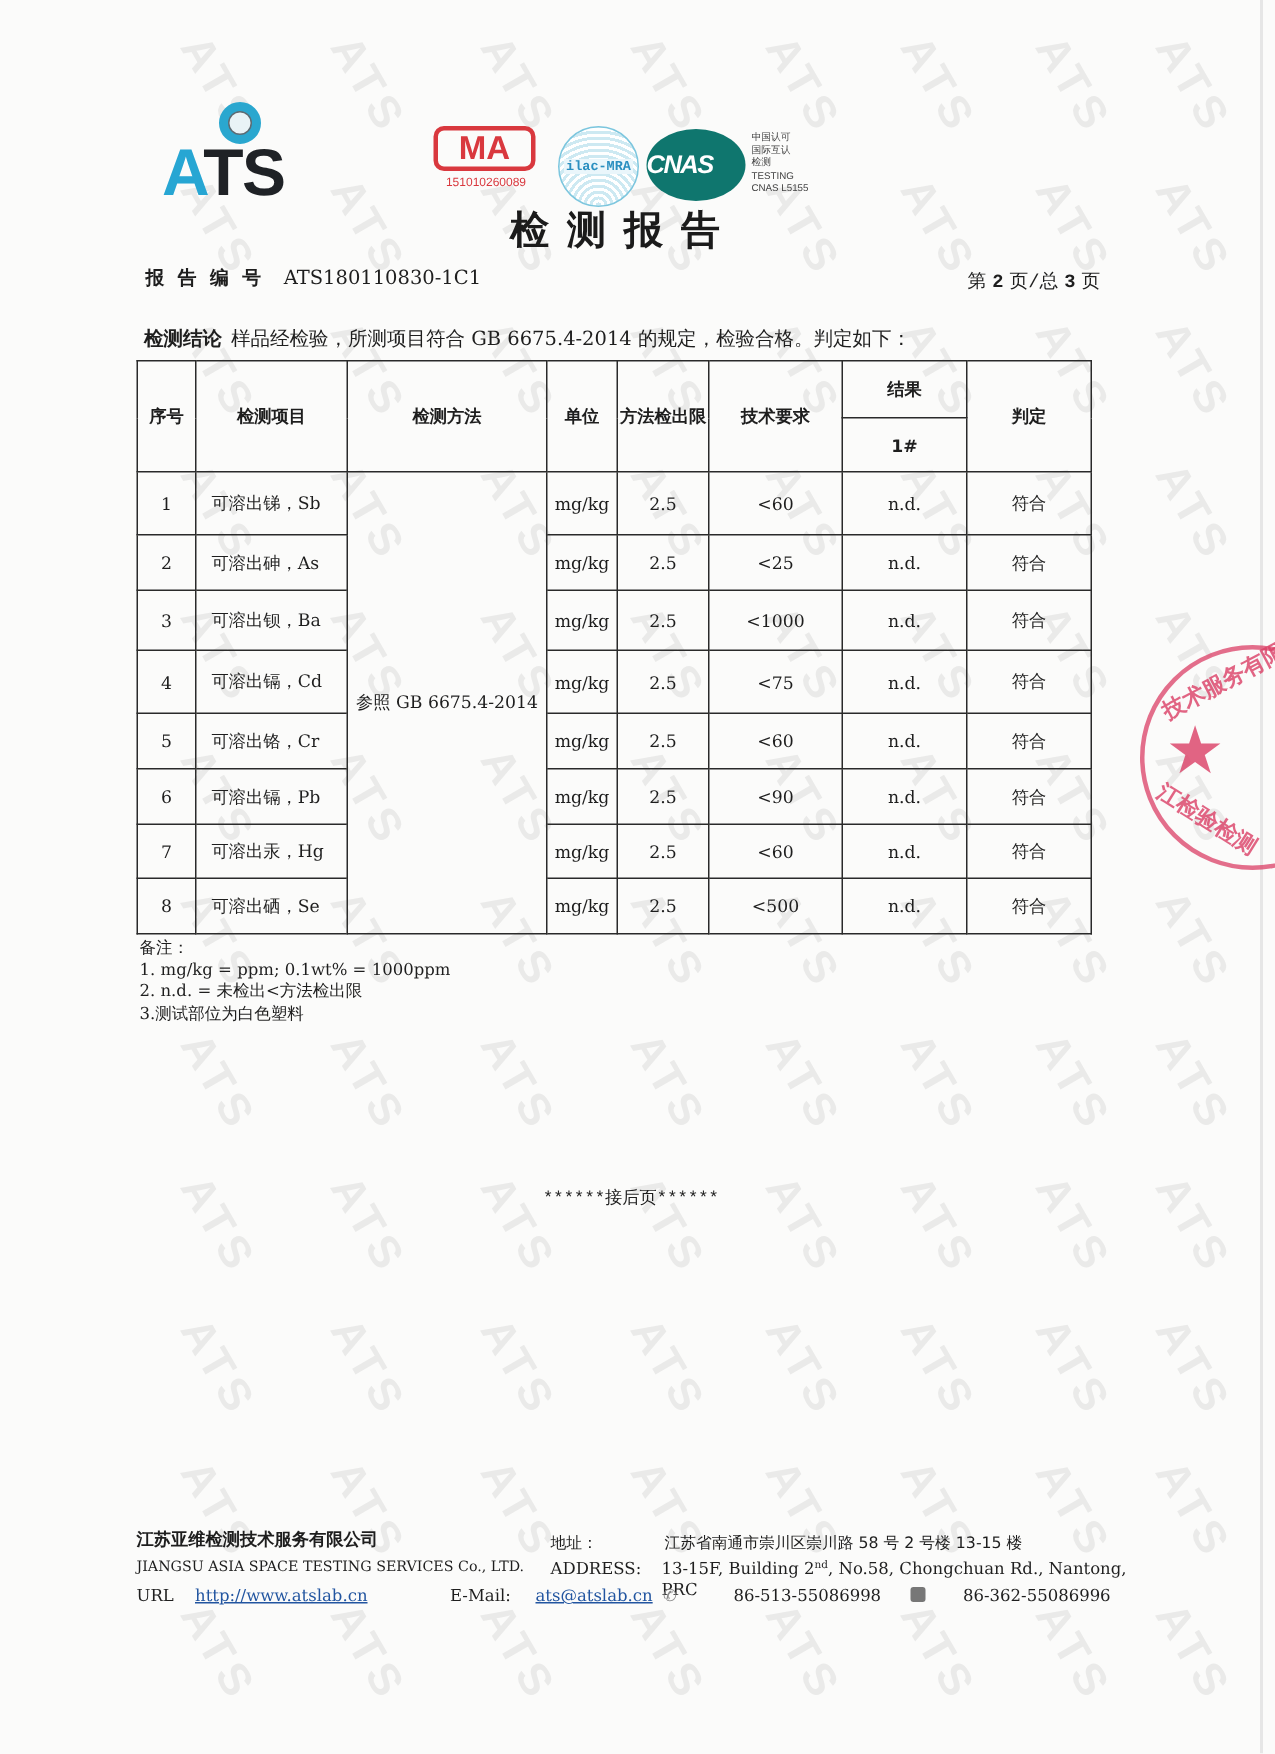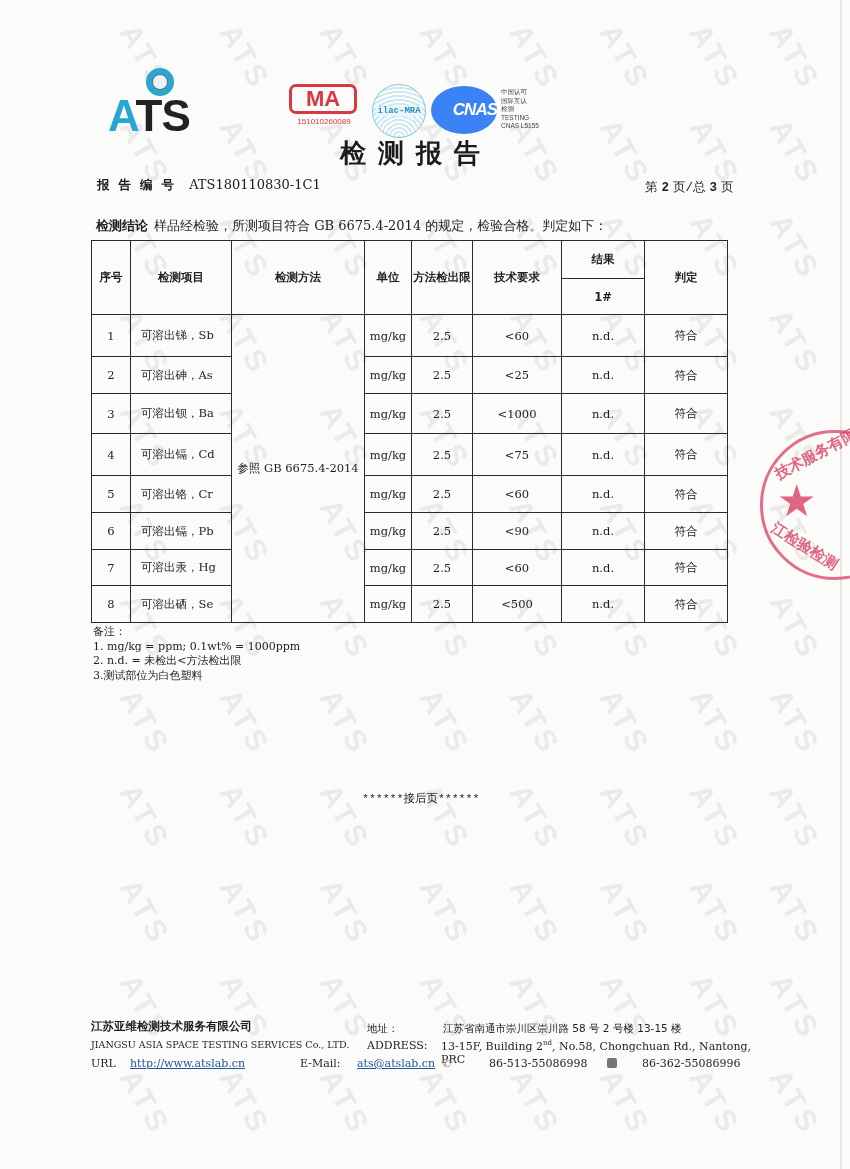--- a/index.html
+++ b/index.html
@@ -20,21 +20,21 @@
   .ats-a { color: #27a6d3; }
   .ats-ts { color: #1f2226; }
 
   .cma-logo { position: absolute; left: 289px; top: 84px; width: 70px; height: 52px; }
   .cma-box { width: 68px; height: 30px; border: 3px solid #d9383e; border-radius: 7px 7px 7px 7px; box-sizing: border-box; color: #d9383e; font-family: "Liberation Sans", sans-serif; font-weight: bold; font-size: 22px; text-align: center; line-height: 24px; }
   .cma-num { color: #d9383e; font-family: "Liberation Sans", sans-serif; font-size: 8px; text-align: center; margin-top: 3px; }
 
   .ilac-logo { position: absolute; left: 372px; top: 84px; width: 52px; height: 52px; border-radius: 50%; background: repeating-radial-gradient(circle at 50% 100%, #cde9f2 0 2px, #ffffff 2px 4px); border: 1px solid #7cc6de; display: flex; align-items: center; justify-content: center; }
   .ilac-text { font-family: Liberation Mono, monospace; font-size: 9px; font-weight: bold; color: #2a8fc0; background: #eaf6fb; padding: 0 1px; }
 
-  .cnas-logo { position: absolute; left: 431px; top: 86px; width: 66px; height: 48px; border-radius: 50%; background: #3b82f6; display: flex; align-items: center; justify-content: flex-end; }
+  .cnas-logo { position: absolute; left: 431px; top: 86px; width: 66px; height: 48px; border-radius: 50%; background: #0f766e; display: flex; align-items: center; justify-content: flex-start; }
   .cnas-text { font-family: "Liberation Sans", sans-serif; font-weight: bold; font-style: italic; font-size: 17px; color: #ffffff; letter-spacing: -1px; }
   .cnas-side { position: absolute; left: 501px; top: 88px; font-family: "Liberation Sans", sans-serif; font-size: 6.5px; color: #444; line-height: 8.5px; }
 
   .doc-title { position: absolute; left: 340px; top: 136px; font-family: "DejaVu Sans", sans-serif; font-size: 26px; letter-spacing: 12px; color: #1b1b1b; font-weight: bold; }
 
   .report-no { position: absolute; left: 97px; top: 177px; font-size: 13px; }
   .report-no .lbl { font-family: "DejaVu Sans", sans-serif; font-weight: bold; letter-spacing: 9px; margin-right: 2px; font-size: 12.5px; }
   .page-info { position: absolute; left: 645px; top: 179px; font-size: 12.5px; font-family: Liberation Mono, monospace; }
   .page-info b { margin: 0 4px; }
 

